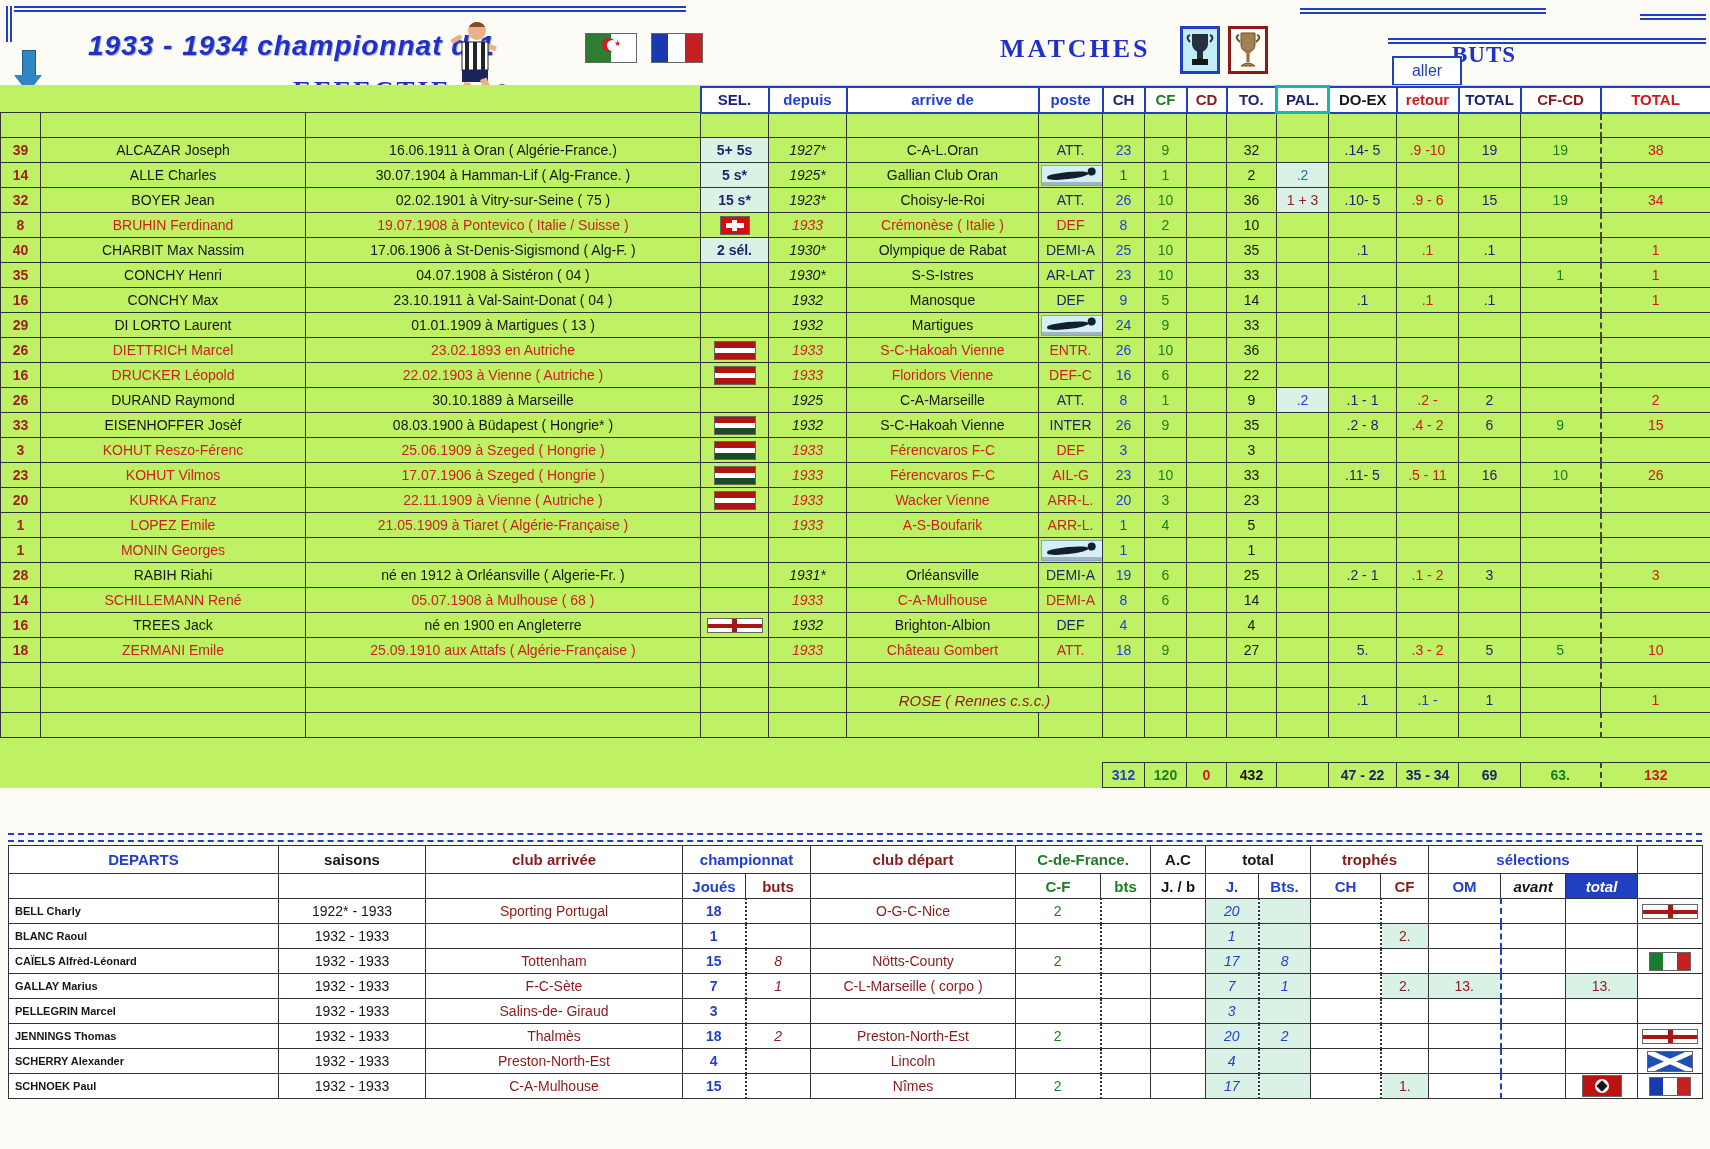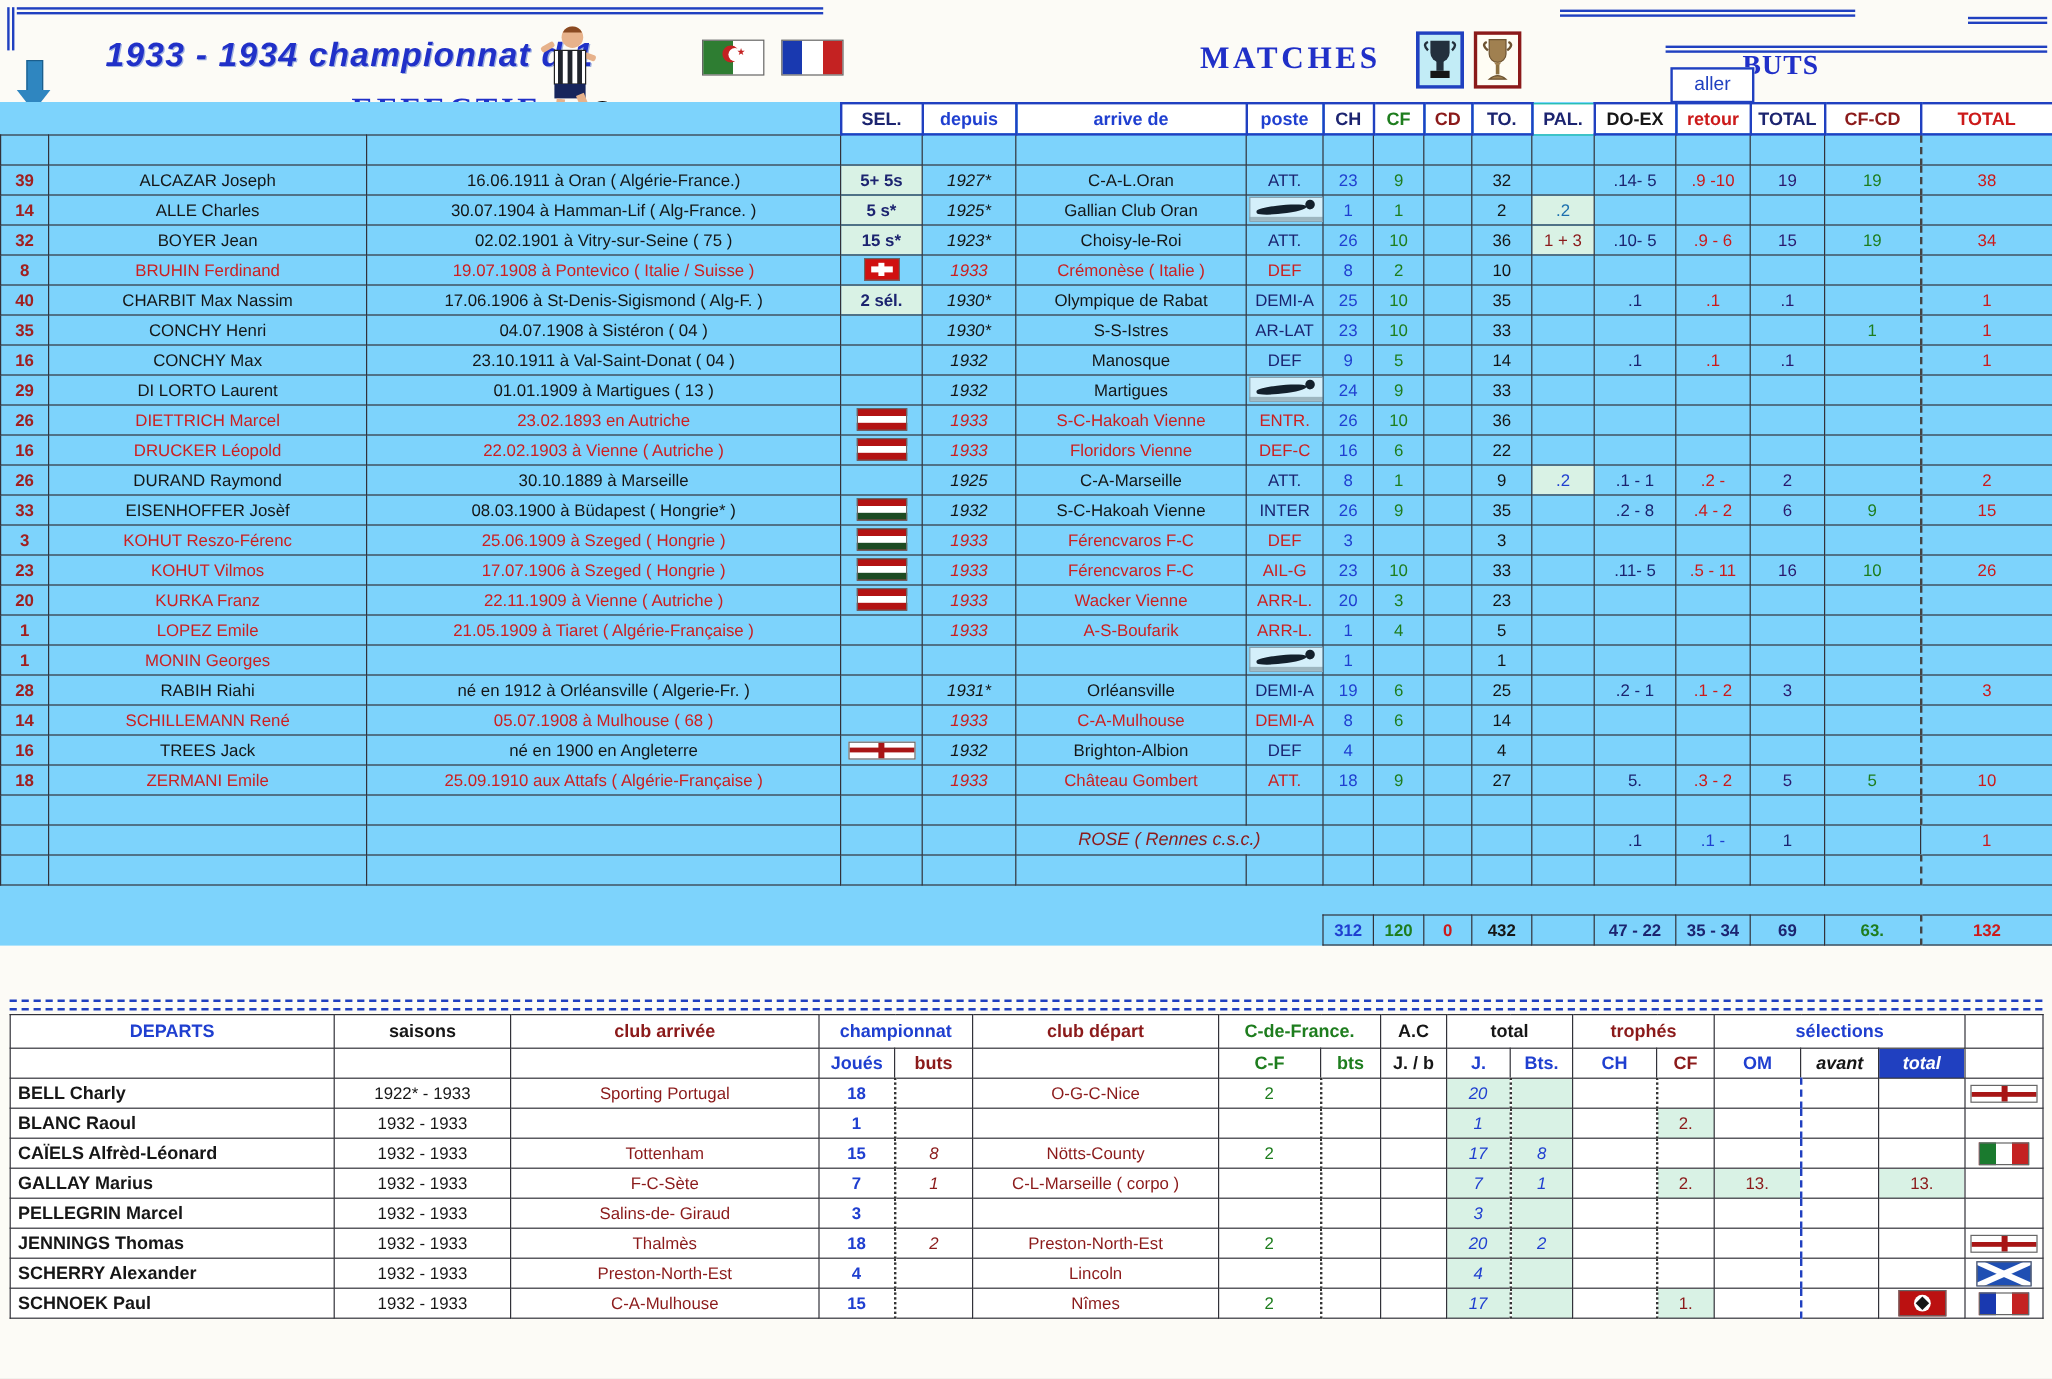--- a/index.html
+++ b/index.html
@@ -50,24 +50,24 @@
   .flag-germany::after{content:"";position:absolute;left:50%;top:50%;width:8px;height:8px;margin:-4px 0 0 -4px;background:#161616;transform:rotate(45deg);}
   .flag-algeria{background:linear-gradient(90deg,#2e7d32 0 50%,#fff 50%);}
   .flag-algeria::before{content:"";position:absolute;left:16px;top:4px;width:14px;height:14px;border-radius:50%;background:#c42222;}
   .flag-algeria::after{content:"";position:absolute;left:21px;top:6px;width:11px;height:11px;border-radius:50%;background:#fff;}
   .alg-star{position:absolute;left:28px;top:5px;font-size:8px;color:#c42222;z-index:2;}
   
   .gk{position:relative;display:block;width:62px;height:19px;margin:1px auto;background:linear-gradient(180deg,#d4effa 0 82%,#9db6c0 82% 100%);border:1px solid #8aa5b2;}
   .gk-body{position:absolute;left:5px;top:6px;width:42px;height:7px;background:#13202c;border-radius:50% 60% 60% 50%;transform:rotate(-6deg);}
   .gk-body::after{content:"";position:absolute;right:-7px;top:-2px;width:8px;height:8px;border-radius:50%;background:#13202c;}
   
-  #eff{border-collapse:collapse;table-layout:fixed;position:absolute;left:0;top:85px;width:1710px;background:#7dd3fc;}
+  #eff{border-collapse:collapse;table-layout:fixed;position:absolute;left:0;top:85px;width:1710px;background:#bef264;}
   #eff td,#eff th{border:1px solid #32323a;height:25px;text-align:center;font-size:14px;padding:0 2px;overflow:hidden;white-space:nowrap;box-sizing:border-box;}
   #eff thead th{border:2px solid #2040c0;height:26px;font-size:15px;background:#fff;}
-  #eff thead th.palh{border:1px solid #14b8a6;}
+  #eff thead th.palh{border:3px solid #14b8a6;}
   #eff td:nth-child(17),#eff th:nth-child(17){border-left:2px dashed #444;}
   .nb{border:none !important;background:transparent !important;}
   tr.gap td{height:24px;}
   tr.totals td{border:2px solid #111;font-weight:bold;font-size:15px;}
   tr.totals td.nb{border:none !important;}
   
   tr.d td:nth-child(1){color:#a02020;font-weight:bold;}
   tr.d td:nth-child(2),tr.d td:nth-child(3){text-align:left;padding-left:6px;color:#161616;font-size:15px;}
   tr.d td:nth-child(4){color:#1c2470;font-weight:bold;font-size:13px;}
   tr.d td:nth-child(5){color:#161616;font-style:italic;}
@@ -85,21 +85,21 @@
   tr.d td:nth-child(17){color:#cc1a1a;}
   tr.r td:nth-child(2),tr.r td:nth-child(3),tr.r td:nth-child(5),tr.r td:nth-child(6),tr.r td:nth-child(7){color:#cc2020 !important;}
   
   #dep-dash{left:8px;top:833px;width:1694px;height:5px;border-top:2px dashed #2040c0;border-bottom:2px dashed #2040c0;}
   #dep{border-collapse:collapse;table-layout:fixed;position:absolute;left:8px;top:845px;width:1694px;background:#fff;}
   #dep td,#dep th{border:1px solid #32323a;height:25px;text-align:center;font-size:14px;padding:0 2px;overflow:hidden;white-space:nowrap;box-sizing:border-box;}
   #dep thead th{font-size:15px;background:#fff;}
   #dep thead tr.h1 th{height:28px;}
   #dep td:nth-child(5),#dep td:nth-child(8),#dep td:nth-child(11),#dep td:nth-child(13){border-left:2px dotted #333;}
   #dep td:nth-child(15){border-left:2px dashed #2040c0;}
-  #dep tr.d td:nth-child(1){text-align:left;padding-left:6px;color:#161616;font-size:15px;}
+  #dep tr.d td:nth-child(1){text-align:left;padding-left:6px;color:#161616;font-size:11px;}
   #dep tr.d td:nth-child(2){color:#161616;}
   #dep tr.d td:nth-child(3){color:#8b1a1a;}
   #dep tr.d td:nth-child(4){color:#1f3fd0;}
   #dep tr.d td:nth-child(5){color:#8b1a1a;}
   #dep tr.d td:nth-child(6){color:#8b1a1a;}
   #dep tr.d td:nth-child(7),#dep tr.d td:nth-child(8){color:#1e7d1e;}
   #dep tr.d td:nth-child(9){color:#161616;}
   #dep tr.d td:nth-child(10),#dep tr.d td:nth-child(11){background:#d9f2e5;color:#1f3fd0;font-style:italic;}
   #dep tr.d td:nth-child(12){color:#1f3fd0;}
   #dep tr.d td:nth-child(13),#dep tr.d td:nth-child(14),#dep tr.d td:nth-child(16){color:#8b1a1a;}

